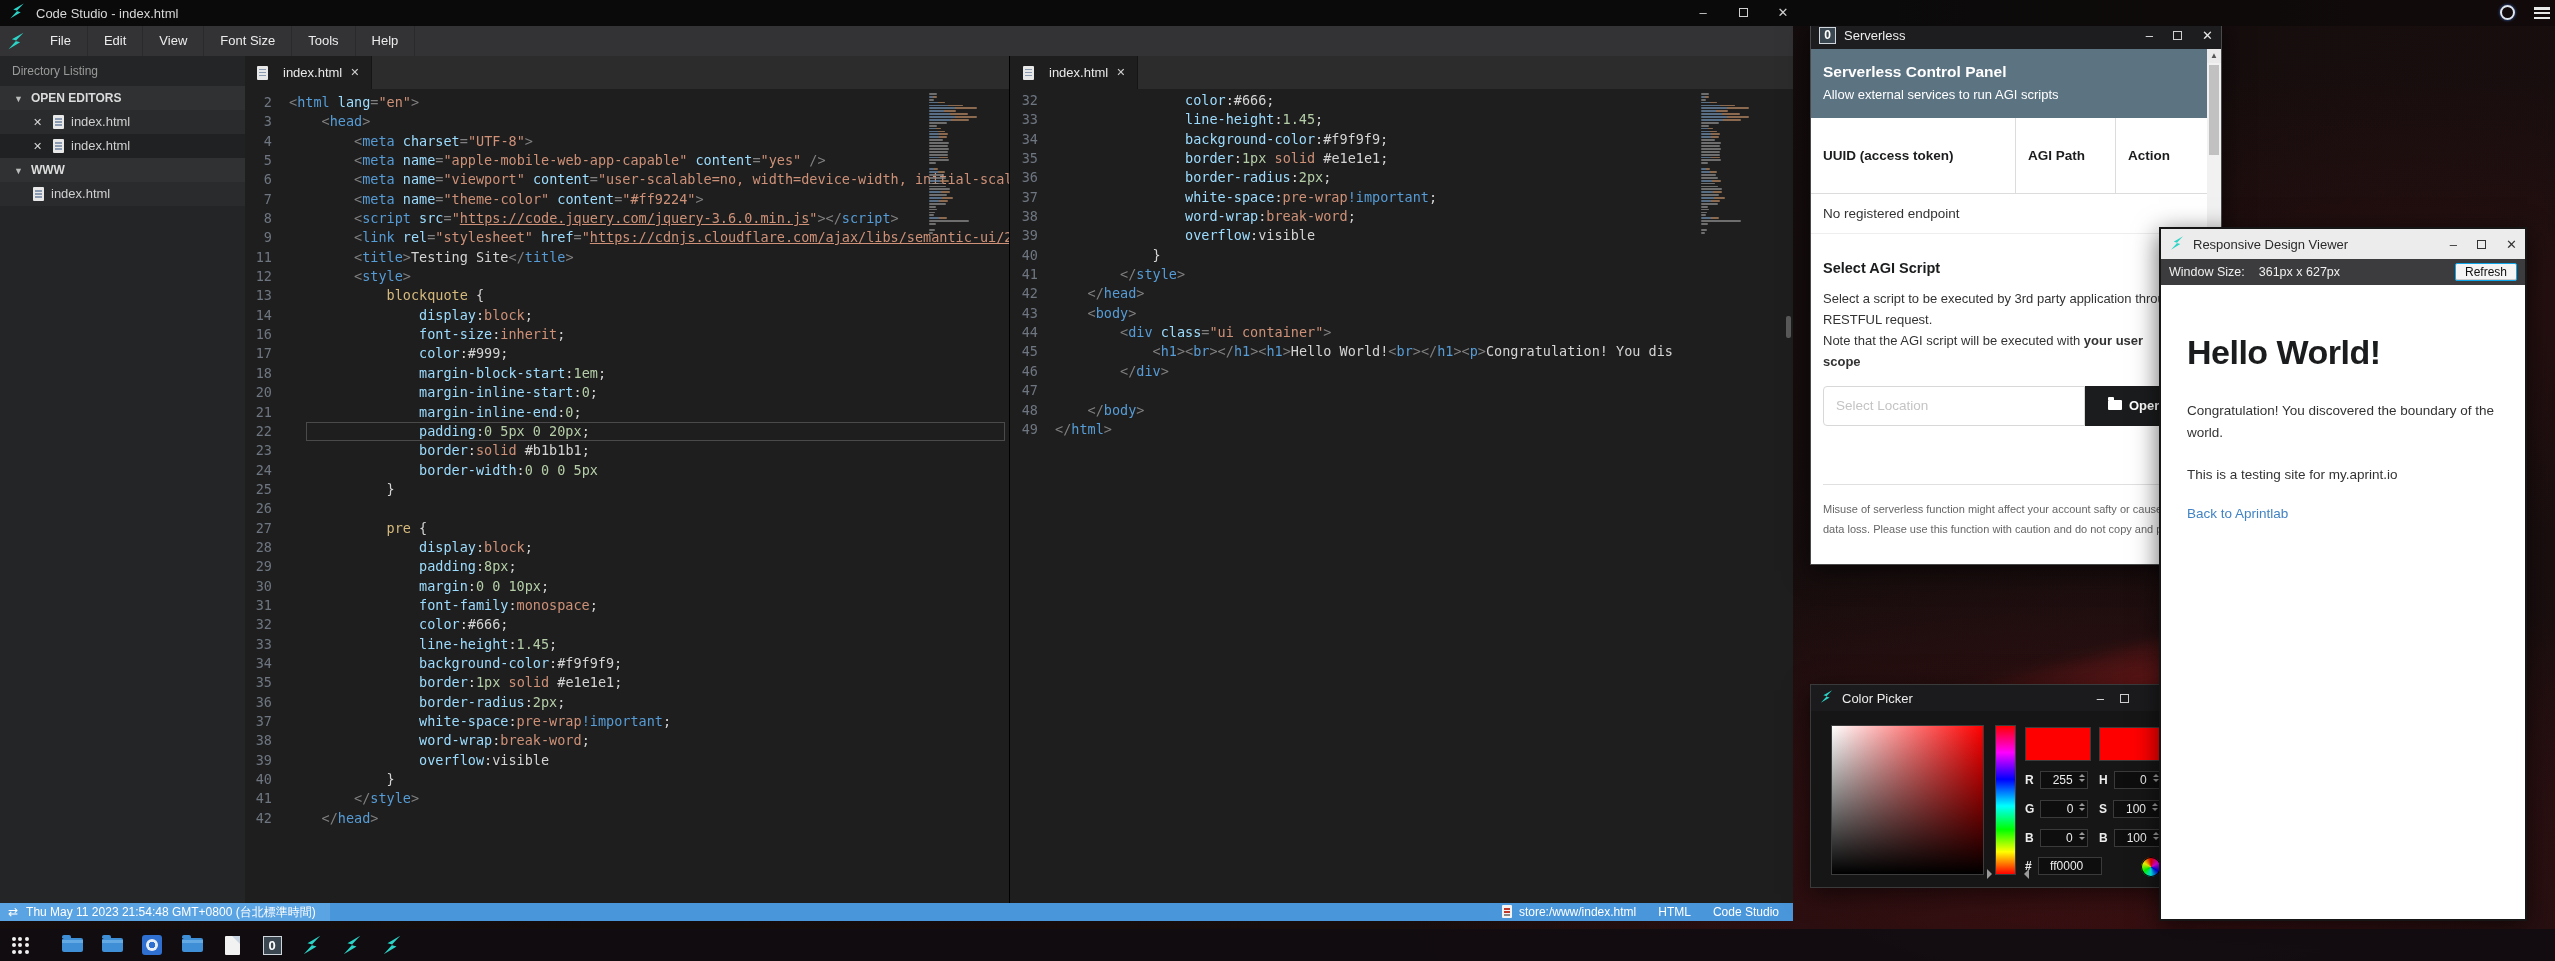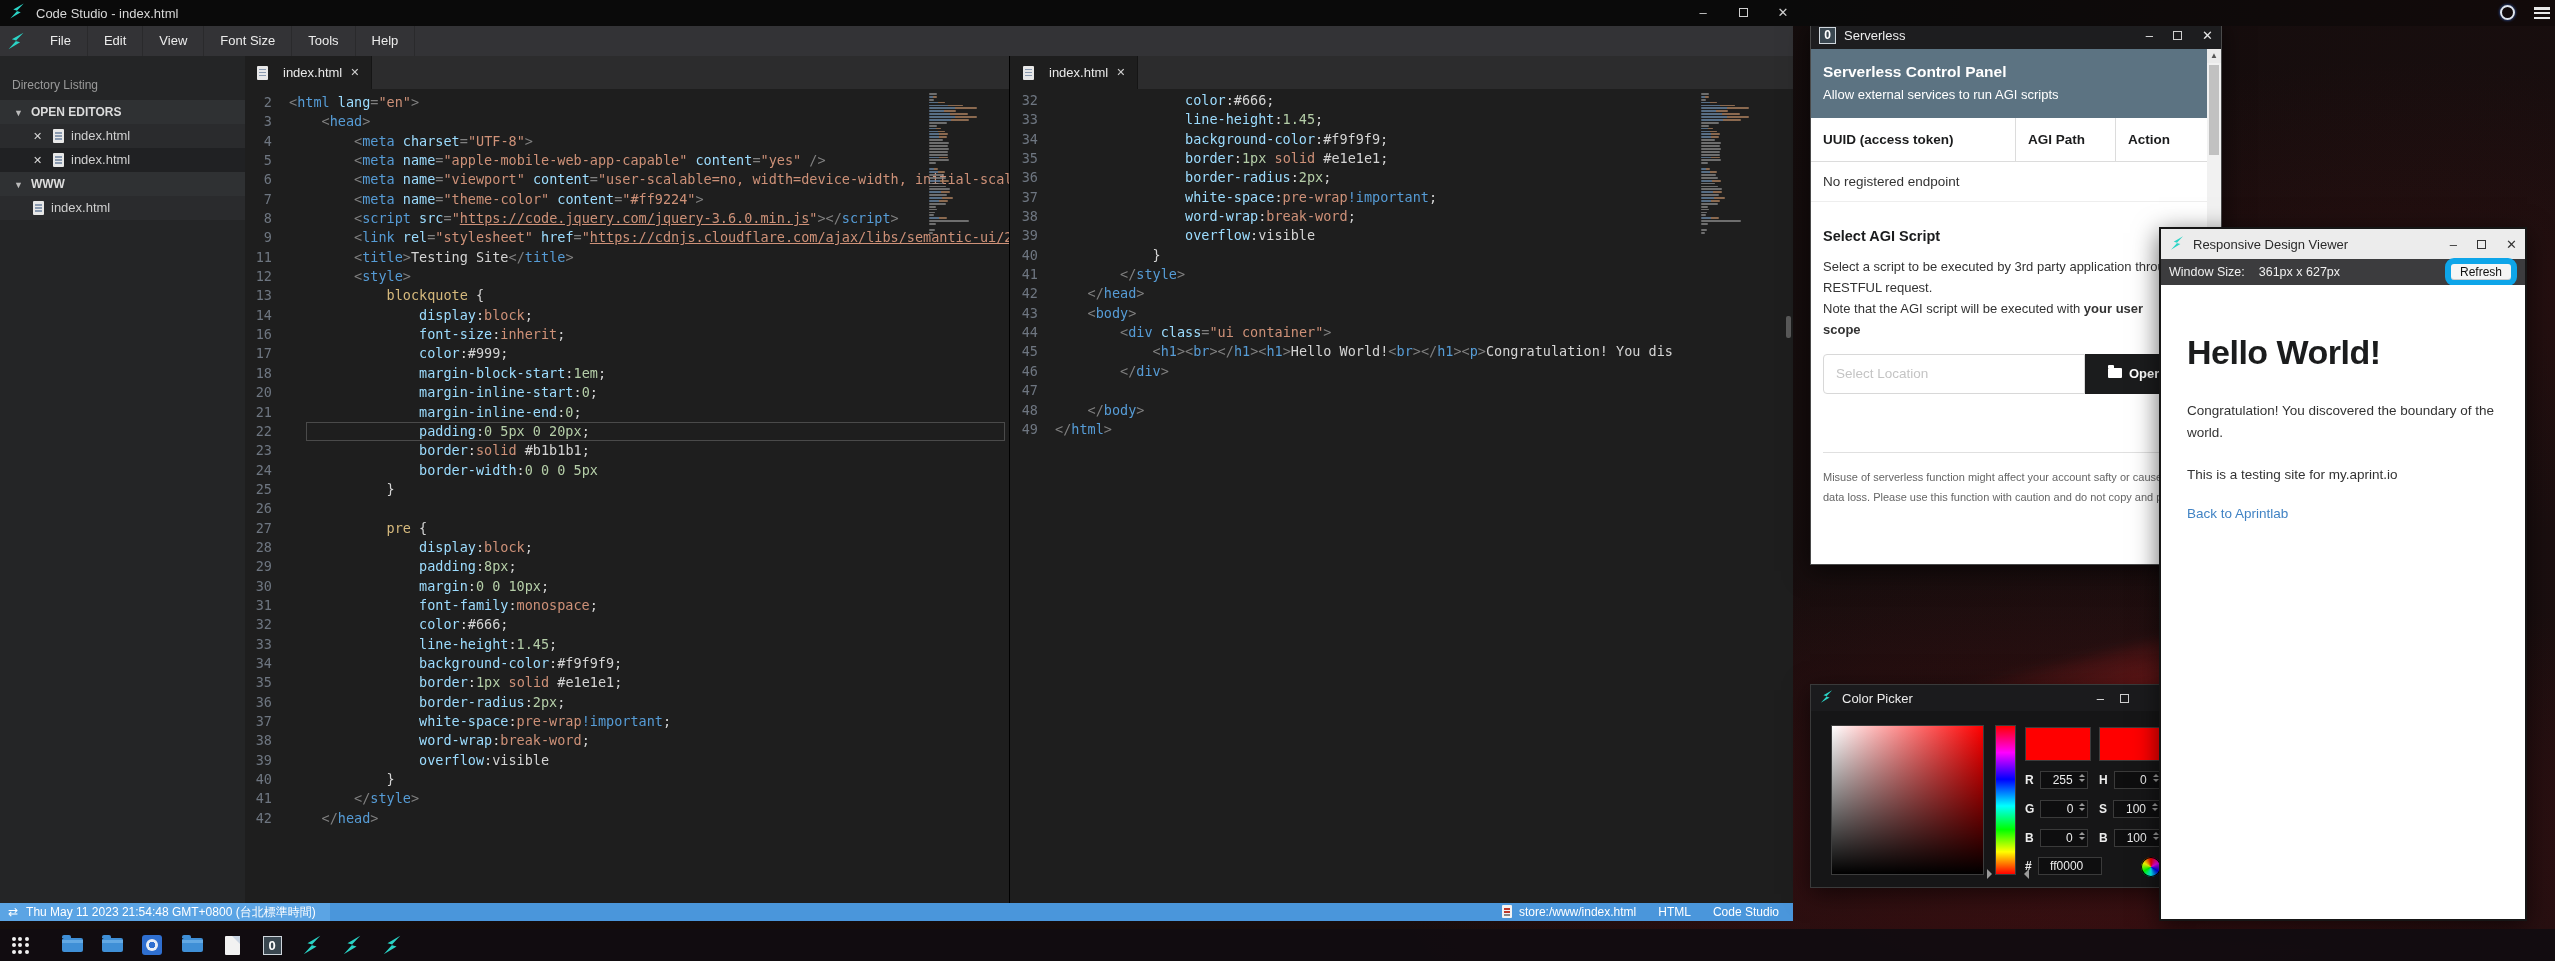--- a/index.html
+++ b/index.html
@@ -27,21 +27,21 @@
   .sysicon-burger i { display:block; height:2.5px; background:#e8e8e8; }
 
   
   .mainwin { position:absolute; left:0; top:26px; width:1793px; height:895px; background:#1e1e1e; z-index:5; }
   .menubar { position:absolute; left:0; top:0; width:100%; height:30px; background:#333336; display:flex; align-items:center; }
   .menubar .menu-item { color:#ececec; font-size:13px; padding:0 16px; height:30px; line-height:30px; border-right:1px solid #2a2a2c; }
   .menubar .mlogo { padding:0 8px 0 6px; display:flex; align-items:center; }
 
   
   .sidebar { position:absolute; left:0; top:30px; width:245px; bottom:18px; background:#242526; color:#c8c8c8; }
-  .sb-heading { font-size:12px; color:#9a9a9a; padding:22px 12px 8px; }
+  .sb-heading { font-size:12px; color:#9a9a9a; padding:8px 12px 8px; }
   .sb-section { font-size:12px; font-weight:bold; color:#dcdcdc; background:#2f3133; height:24px; line-height:24px; padding-left:14px; }
   .sb-section .tri { display:inline-block; margin-right:8px; font-size:9px; color:#bbb; }
   .sb-item { height:24px; line-height:24px; font-size:13px; color:#cfcfcf; display:flex; align-items:center; }
   .sb-item.shade-a { background:#2a2b2d; } .sb-item.shade-b { background:#202123; }
   .sb-close { width:14px; margin-left:33px; margin-right:6px; font-size:11px; color:#d8d8d8; }
   .sb-item.no-close .ficon { margin-left:33px; }
   .ficon { display:inline-block; width:11px; height:14px; background:#e8e8e8; position:relative; margin-right:7px; border-radius:1px; }
   .ficon::after { content:""; position:absolute; left:2px; top:3px; width:7px; height:1.5px; background:#8a9ab0; box-shadow:0 3px 0 #8a9ab0, 0 6px 0 #8a9ab0; }
 
   
@@ -79,42 +79,42 @@
   .sv-icon { width:17px; height:17px; border:1.5px solid #cfd6dc; background:#3a4750; color:#fff; font-size:12px; font-weight:bold; text-align:center; line-height:15px; }
   .sv .fbtns { color:#e8e8e8; font-size:13px; }
   .sv-body { position:absolute; left:0; top:28px; right:14px; bottom:0; background:#fff; overflow:hidden; }
   .sv-scroll { position:absolute; right:0; top:28px; width:14px; bottom:0; background:#f1f1f1; }
   .sv-scroll .up { height:14px; text-align:center; font-size:8px; color:#555; line-height:14px; background:#eaeaea; }
   .sv-scroll .thumb { position:absolute; left:2px; right:2px; top:16px; height:90px; background:#c1c1c1; }
   .sv-slate { background:#5c7382; color:#fff; padding:14px 12px 16px; }
   .sv-slate .h { font-weight:bold; font-size:15.5px; margin-bottom:6px; }
   .sv-slate .s { font-size:13px; }
   .sv-table { display:flex; border-bottom:1px solid #dcdcdc; }
-  .sv-th { font-weight:bold; color:#1b1c1d; font-size:13.5px; padding:14px 12px; border-right:1px solid #dcdcdc; }
+  .sv-th { font-weight:bold; color:#1b1c1d; font-size:13.5px; padding:30px 12px; border-right:1px solid #dcdcdc; }
   .sv-th:nth-child(1){ width:205px; } .sv-th:nth-child(2){ width:100px; } .sv-th:last-child{ border-right:none; flex:1; }
   .sv-row { font-size:13.5px; color:#333; padding:12px; border-bottom:1px solid #eee; }
   .sv-h2 { font-weight:bold; font-size:14.5px; color:#1b1c1d; padding:26px 12px 2px; }
   .sv-p { font-size:13px; color:#333; padding:10px 12px 0; line-height:21px; white-space:nowrap; }
   .sv-p b { font-weight:bold; }
   .sv-form { position:relative; margin:14px 12px 0; height:40px; white-space:nowrap; }
   .sv-input { display:inline-block; width:262px; height:40px; border:1px solid #d8d8d8; border-radius:4px 0 0 4px; color:#c4c4c4; font-size:13.5px; line-height:38px; padding-left:12px; vertical-align:top; }
   .sv-openbtn { display:inline-block; height:40px; width:100px; background:#1b1c1d; color:#fff; font-weight:bold; font-size:13px; border-radius:0 4px 4px 0; line-height:40px; text-align:center; vertical-align:top; }
   .folder-glyph { display:inline-block; width:14px; height:10px; background:#fff; border-radius:1px; position:relative; margin-right:7px; }
   .folder-glyph::before { content:""; position:absolute; top:-3px; left:0; width:6px; height:3px; background:#fff; border-radius:1px 1px 0 0; }
   .sv-addbtn { position:absolute; right:-62px; margin-top:8px; height:34px; min-width:90px; background:#21ba45; color:#fff; font-weight:bold; font-size:13px; border-radius:4px; line-height:34px; text-align:center; padding:0 14px; }
   .sv-div { border-top:1px solid #e0e0e0; margin:58px 12px 0; }
   .sv-fine { font-size:11px; color:#666; padding:14px 12px 0; line-height:20px; white-space:nowrap; }
 
   
   .rv { left:2159px; top:227px; width:368px; height:694px; background:#fff; border:2px solid #161616; z-index:15; }
   .rv .ftitle { background:#ececec; color:#2a2a2a; font-size:13px; height:30px; }
   .rv .fbtns { color:#333; font-size:13px; }
   .rv .maxglyph { border-color:#333; }
   .rv-toolbar { height:26px; background:#3c3c3e; color:#f0f0f0; font-size:12.5px; display:flex; align-items:center; padding:0 8px; gap:14px; }
-  .rv-refresh { margin-left:auto; background:#f5f5f5; color:#111; border:6px solid #0ea5e9; border-radius:9px; font-size:12px; padding:1px 9px; box-shadow:inset 0 -1px 0 #ccc; }
+  .rv-refresh { margin-left:auto; background:#f5f5f5; color:#111; border:1px solid #0ea5e9; border-radius:2px; font-size:12px; padding:1px 9px; box-shadow:inset 0 -1px 0 #ccc; }
   .rv-content { position:absolute; left:0; top:56px; right:0; bottom:0; background:#fff; padding:48px 26px 0; color:#333; }
   .rv-h1 { font-size:34px; font-weight:bold; color:#1b1c1d; margin-bottom:28px; letter-spacing:-.5px; }
   .rv-p { font-size:13.5px; line-height:22px; margin-bottom:20px; }
   .rv-link { color:#4183c4; font-size:13.5px; }
 
   
   .cp { left:1810px; top:684px; width:386px; height:204px; background:#1f1f21; border:1px solid #3a3a3a; z-index:8; }
   .cp .ftitle { background:#1b1b1d; color:#ececec; font-size:13px; height:26px; }
   .cp .fbtns { color:#e8e8e8; font-size:13px; gap:16px; }
   .cp-body { position:absolute; left:0; top:26px; right:0; bottom:0; background:#161617; }

